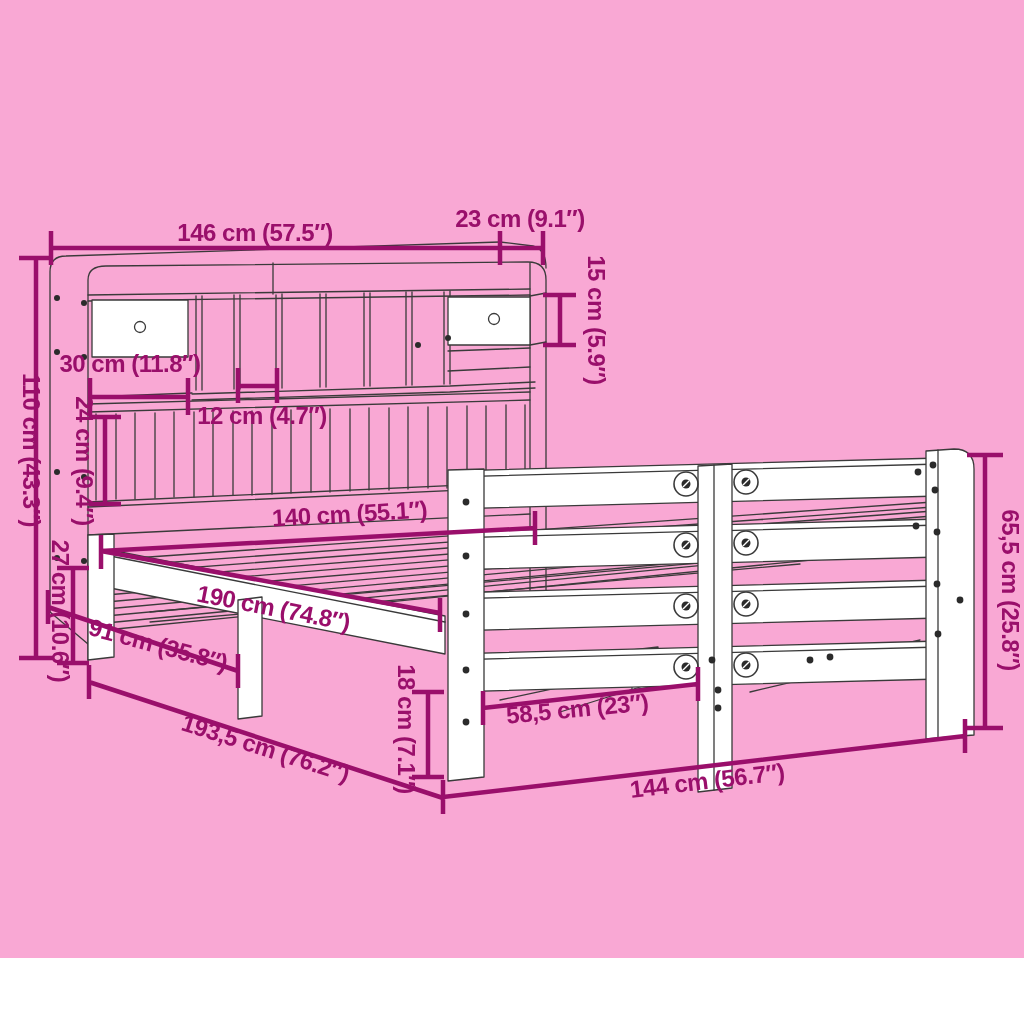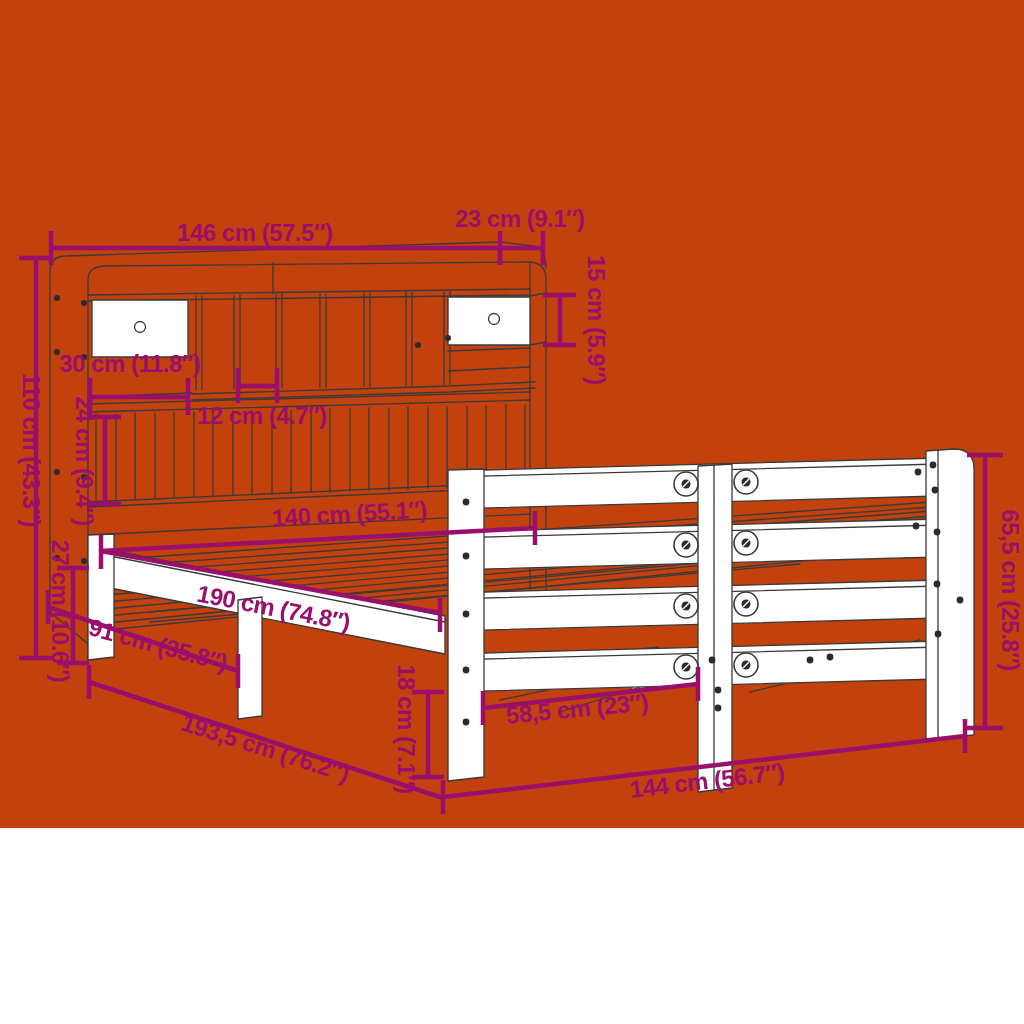--- a/index.html
+++ b/index.html
@@ -1,16 +1,16 @@
 <!DOCTYPE html>
 <html><head>
 <meta charset="utf-8">
 <style>
   html,body{margin:0;padding:0;background:#ffffff;}
-  .stage{width:1024px;height:828px;background:#c2410c;position:relative;overflow:hidden;}
+  .stage{width:1024px;height:958px;background:#f9a8d4;position:relative;overflow:hidden;}
   svg{display:block;}
   .draw{stroke:#3a3a3a;stroke-width:1.3;fill:none;stroke-linecap:round;stroke-linejoin:round;}
   .drawf{stroke:#3a3a3a;stroke-width:1.3;fill:#ffffff;stroke-linejoin:round;}
   .dot{fill:#2b2b2b;stroke:none;}
   .dim{stroke:#9a0f6b;stroke-width:4.5;fill:none;stroke-linecap:butt;}
   .dim-label{font-family:"Liberation Sans",sans-serif;font-size:24px;font-weight:700;
              letter-spacing:-0.5px;fill:#9a0f6b;text-anchor:middle;}
 </style>
 </head>
 <body>

